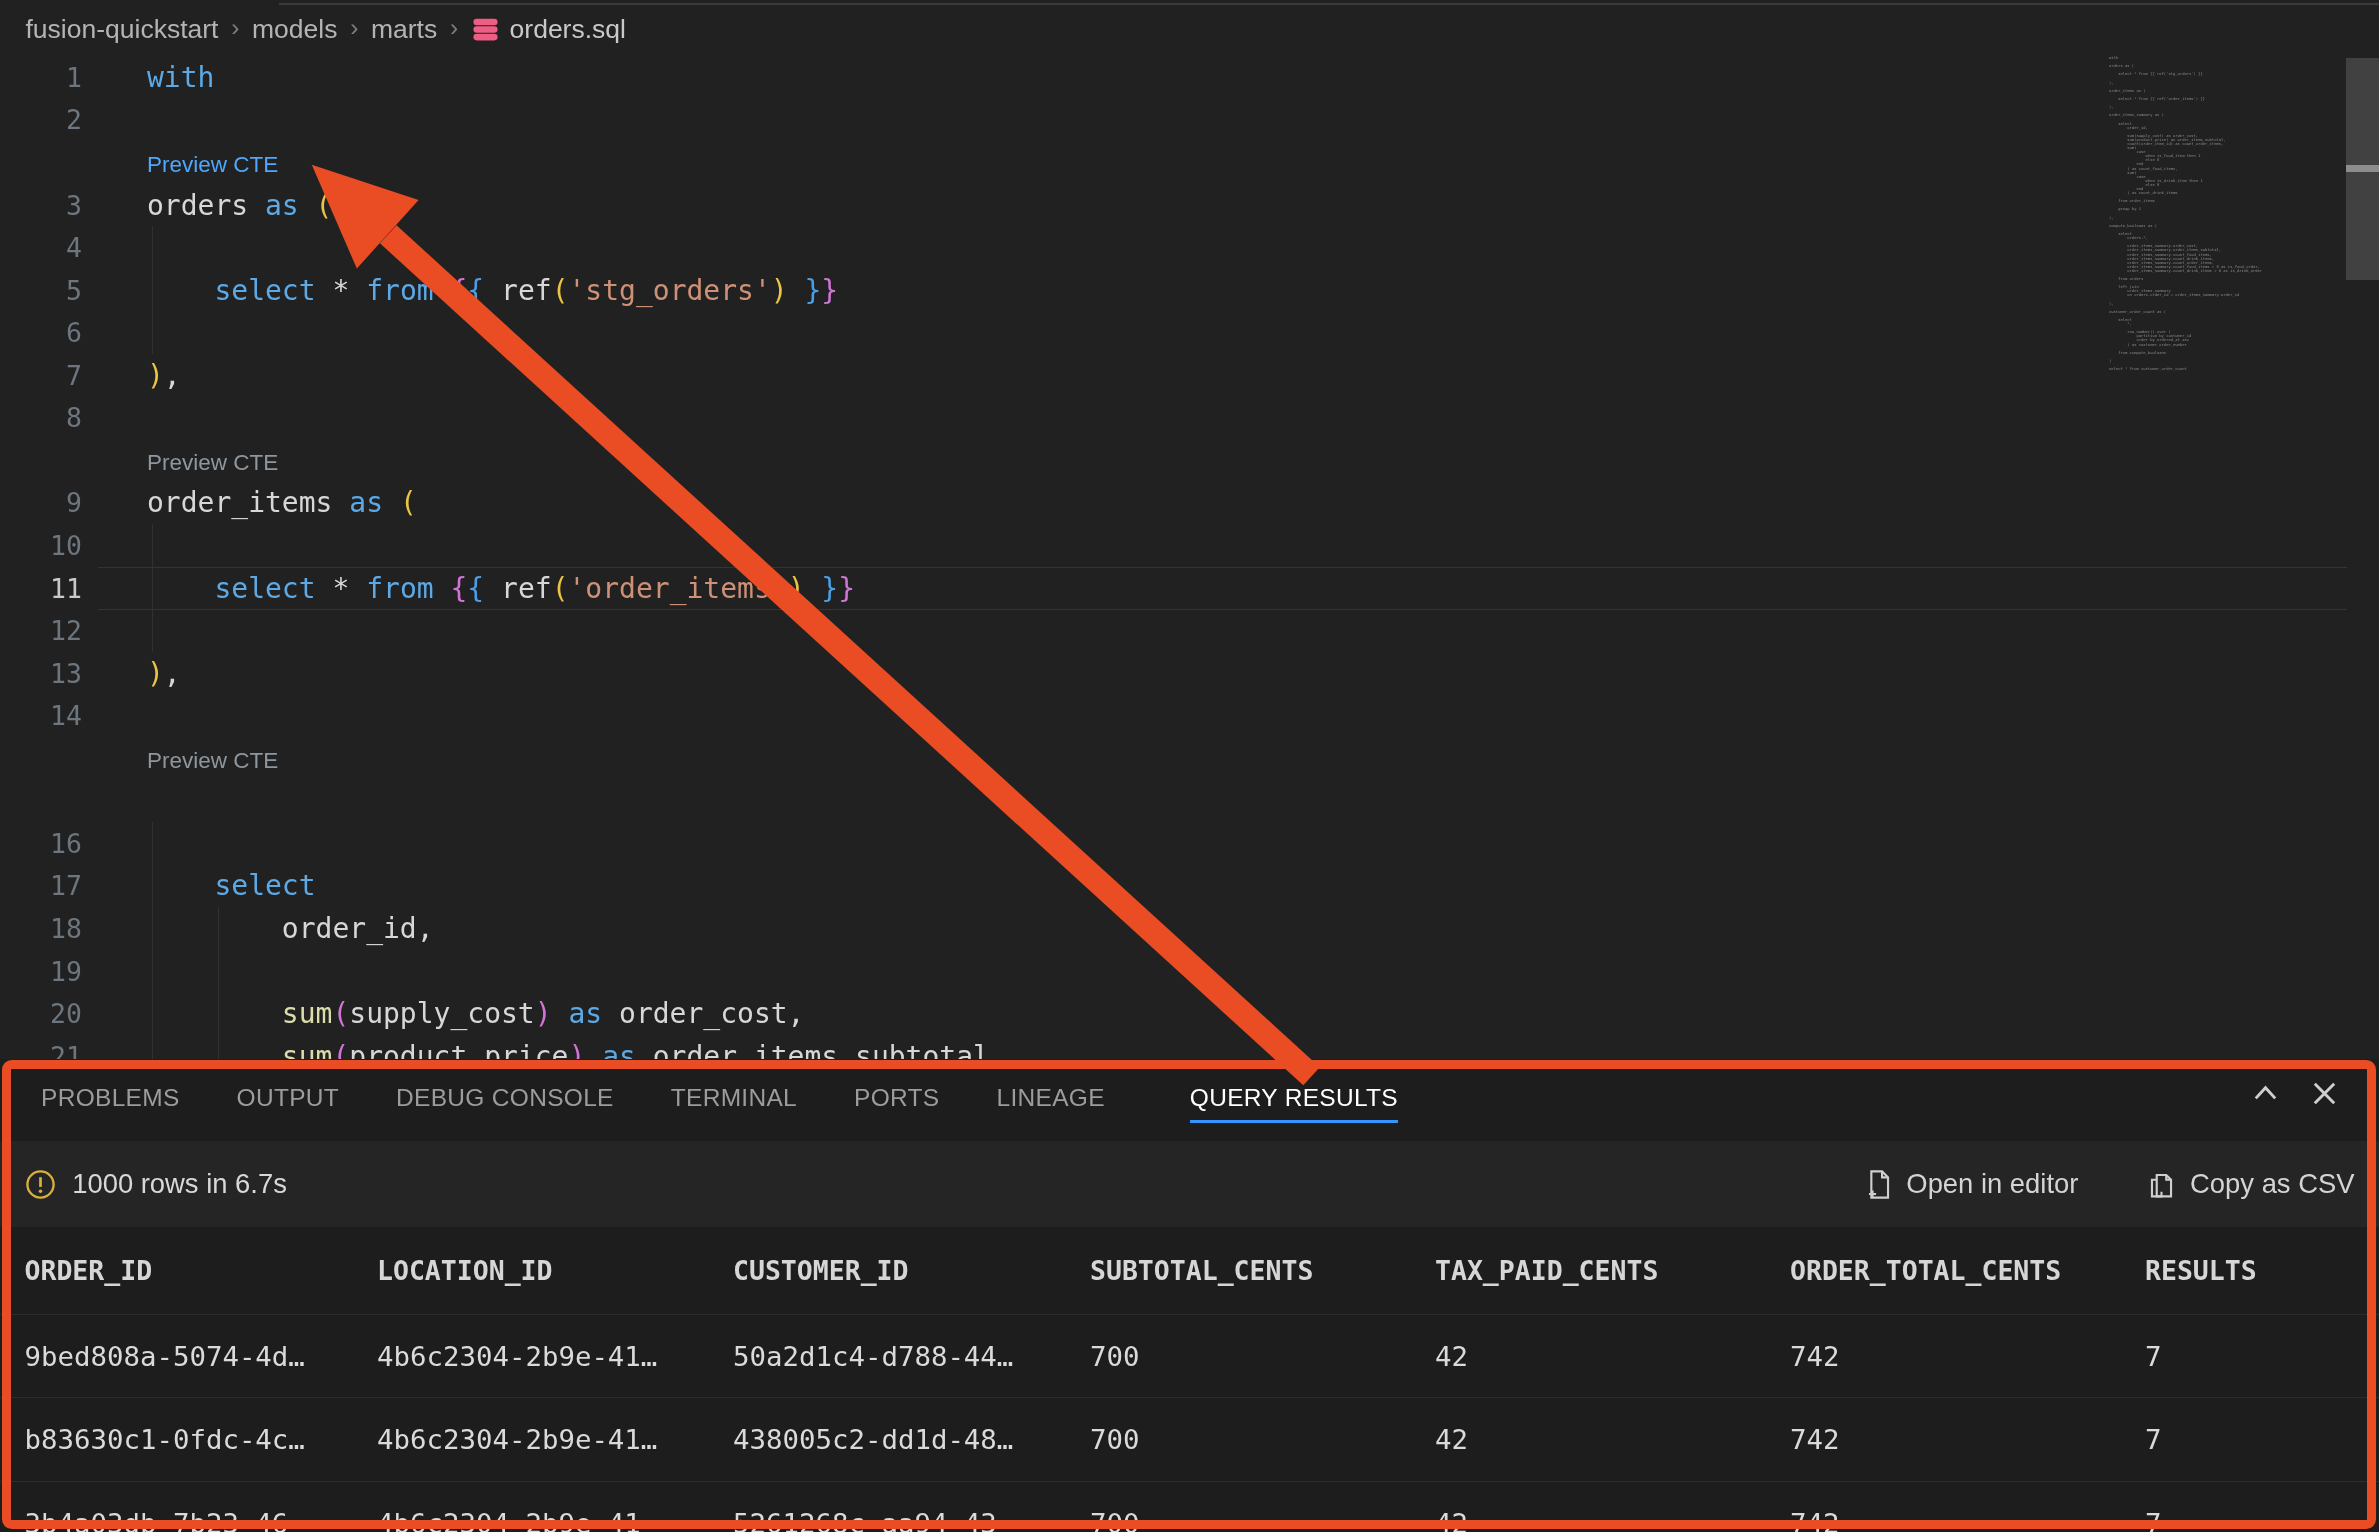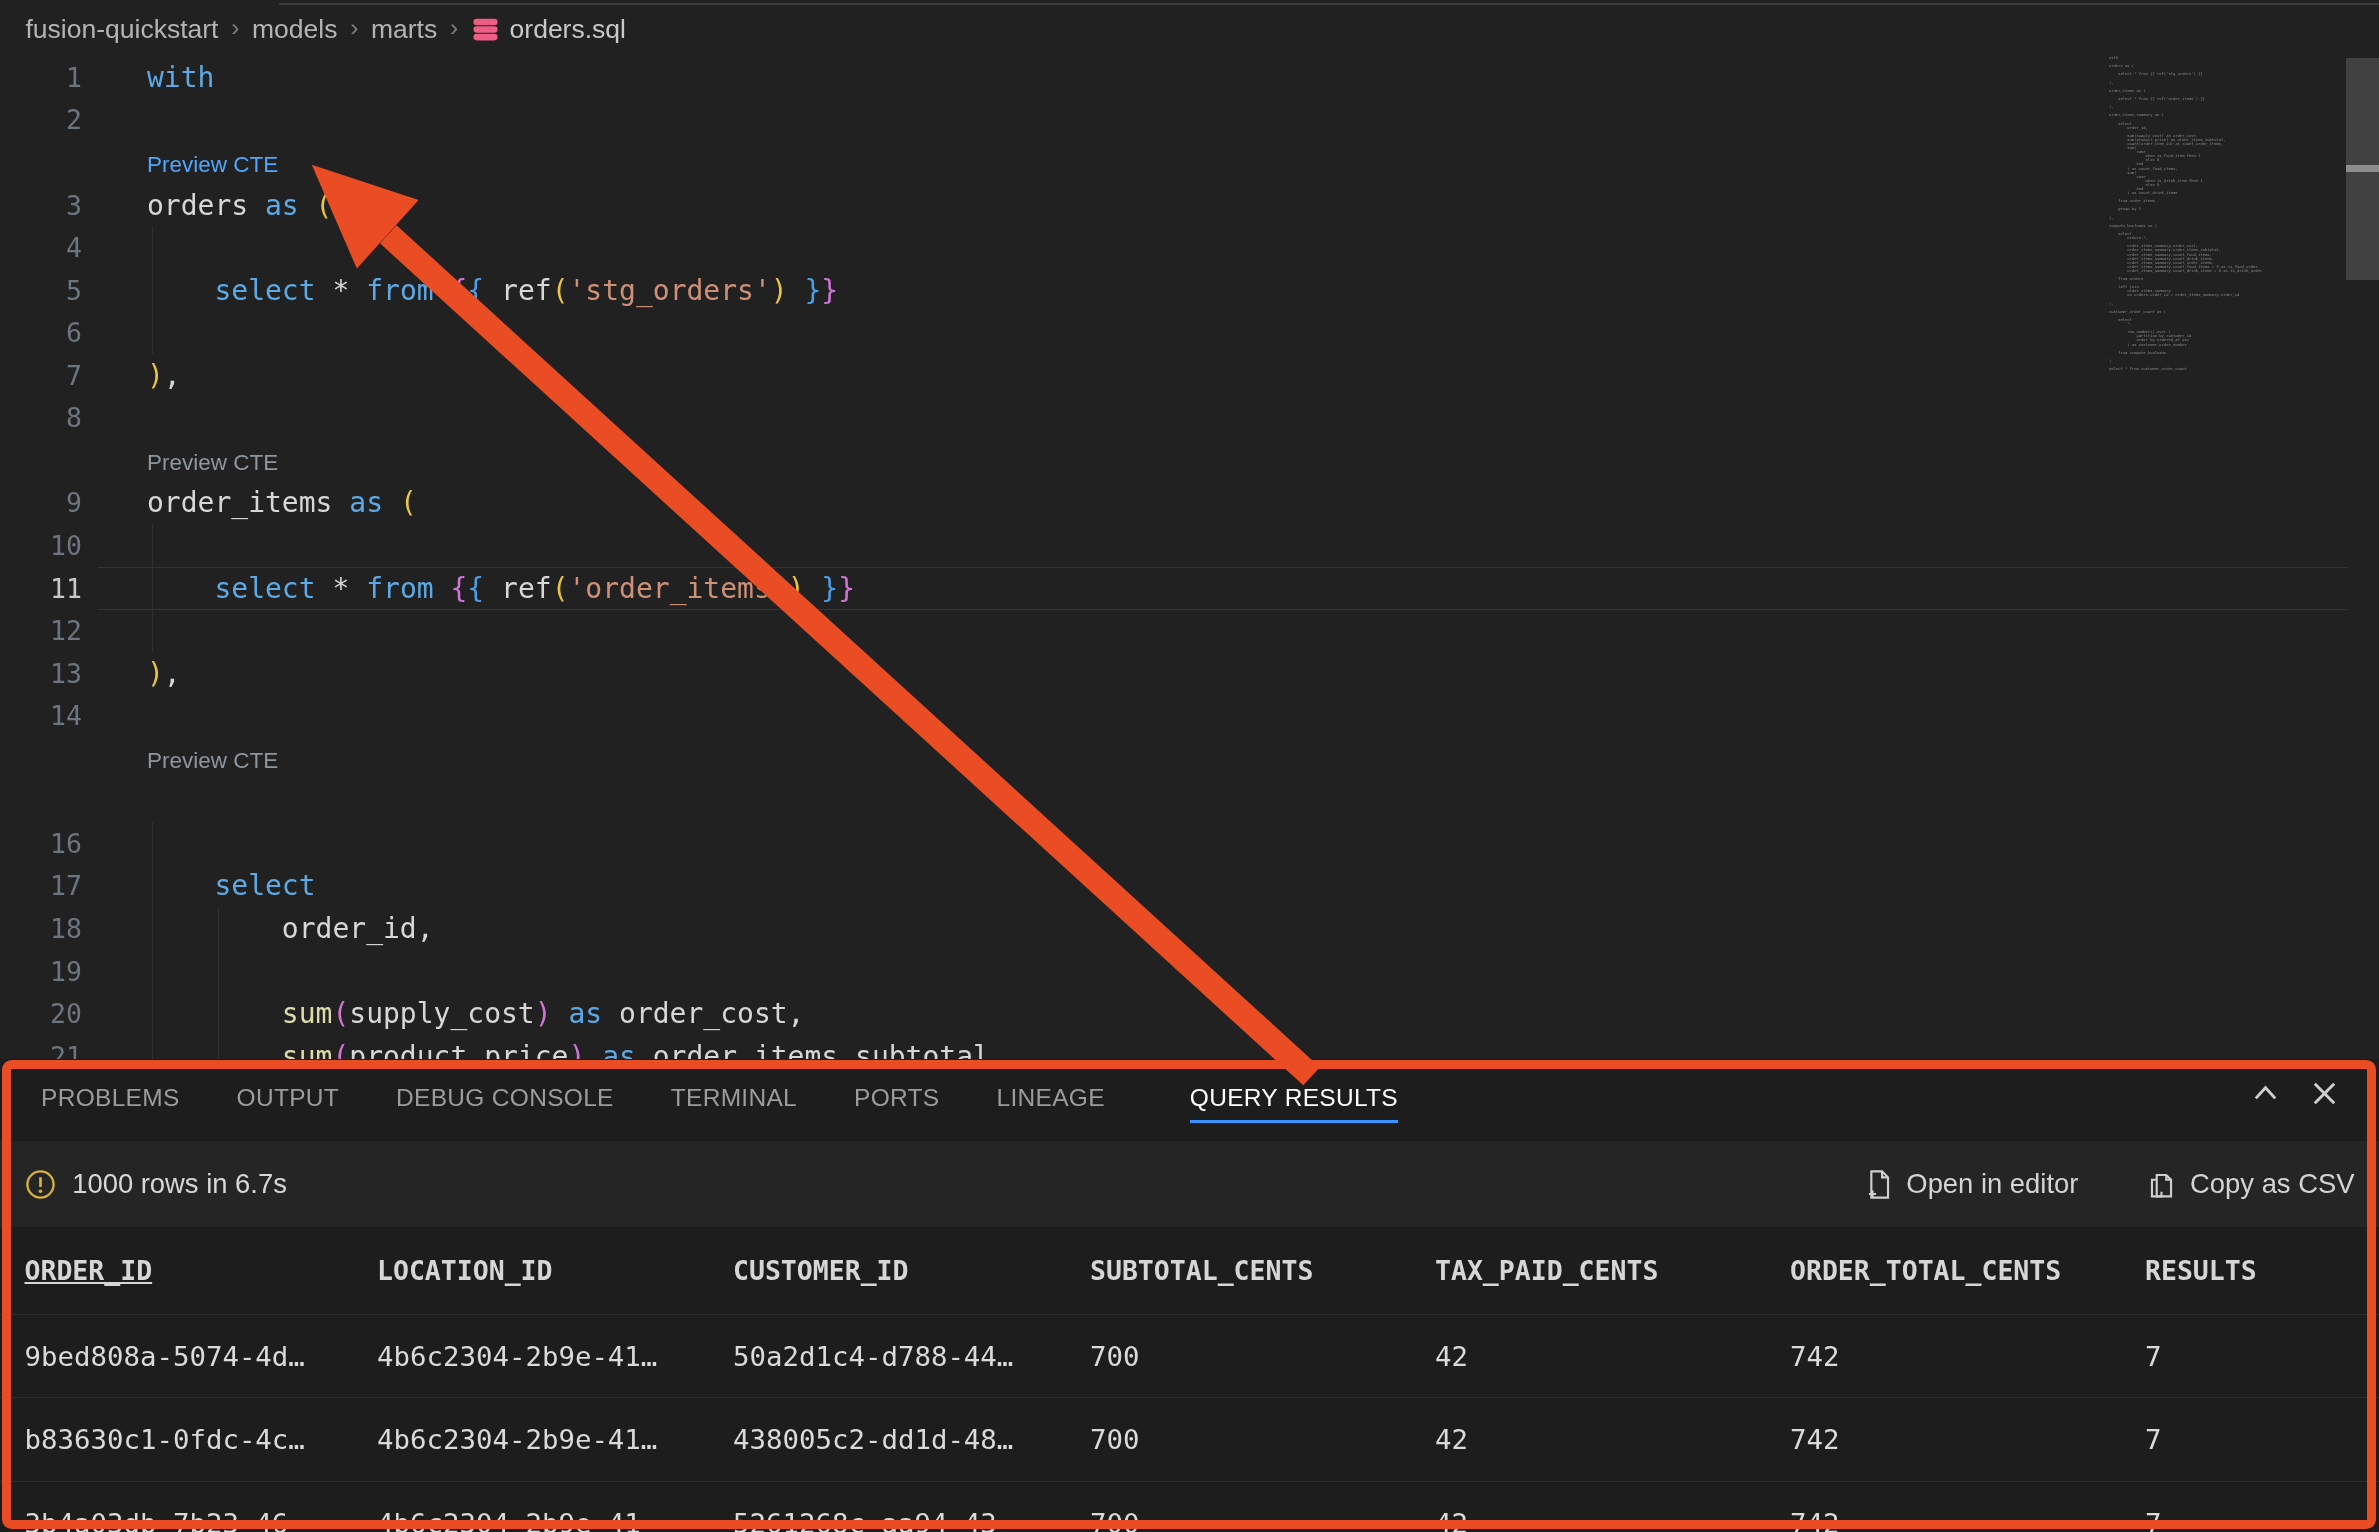--- a/index.html
+++ b/index.html
@@ -328,21 +328,21 @@
             <path d="M16 5 v4 h4" fill="none" stroke="#cfcfcf" stroke-width="1.8"></path>
             <path d="M8 9 h-4 v14 h8 v-4" fill="none" stroke="#cfcfcf" stroke-width="1.8"></path>
           </svg>
         </span>
         <span>Copy as CSV</span>
       </span>
     </div>
   </div>
 
   <div class="grid-header" id="thead">
-      <span class="hcell" style="left: 24.5px; text-decoration: underline;">ORDER_ID</span>
+      <span class="hcell" style="left: 24.5px;">ORDER_ID</span>
       <span class="hcell" style="left: 377px;">LOCATION_ID</span>
       <span class="hcell" style="left: 733px;">CUSTOMER_ID</span>
       <span class="hcell" style="left: 1090px;">SUBTOTAL_CENTS</span>
       <span class="hcell" style="left: 1435px;">TAX_PAID_CENTS</span>
       <span class="hcell" style="left: 1790px;">ORDER_TOTAL_CENTS</span>
       <span class="hcell" style="left: 2145px;">RESULTS</span>
     </div>
   <div id="tbody">
       <div class="trow" style="top: 0px;">
         <span class="tcell" style="left: 24.5px;">9bed808a-5074-4d…</span>

